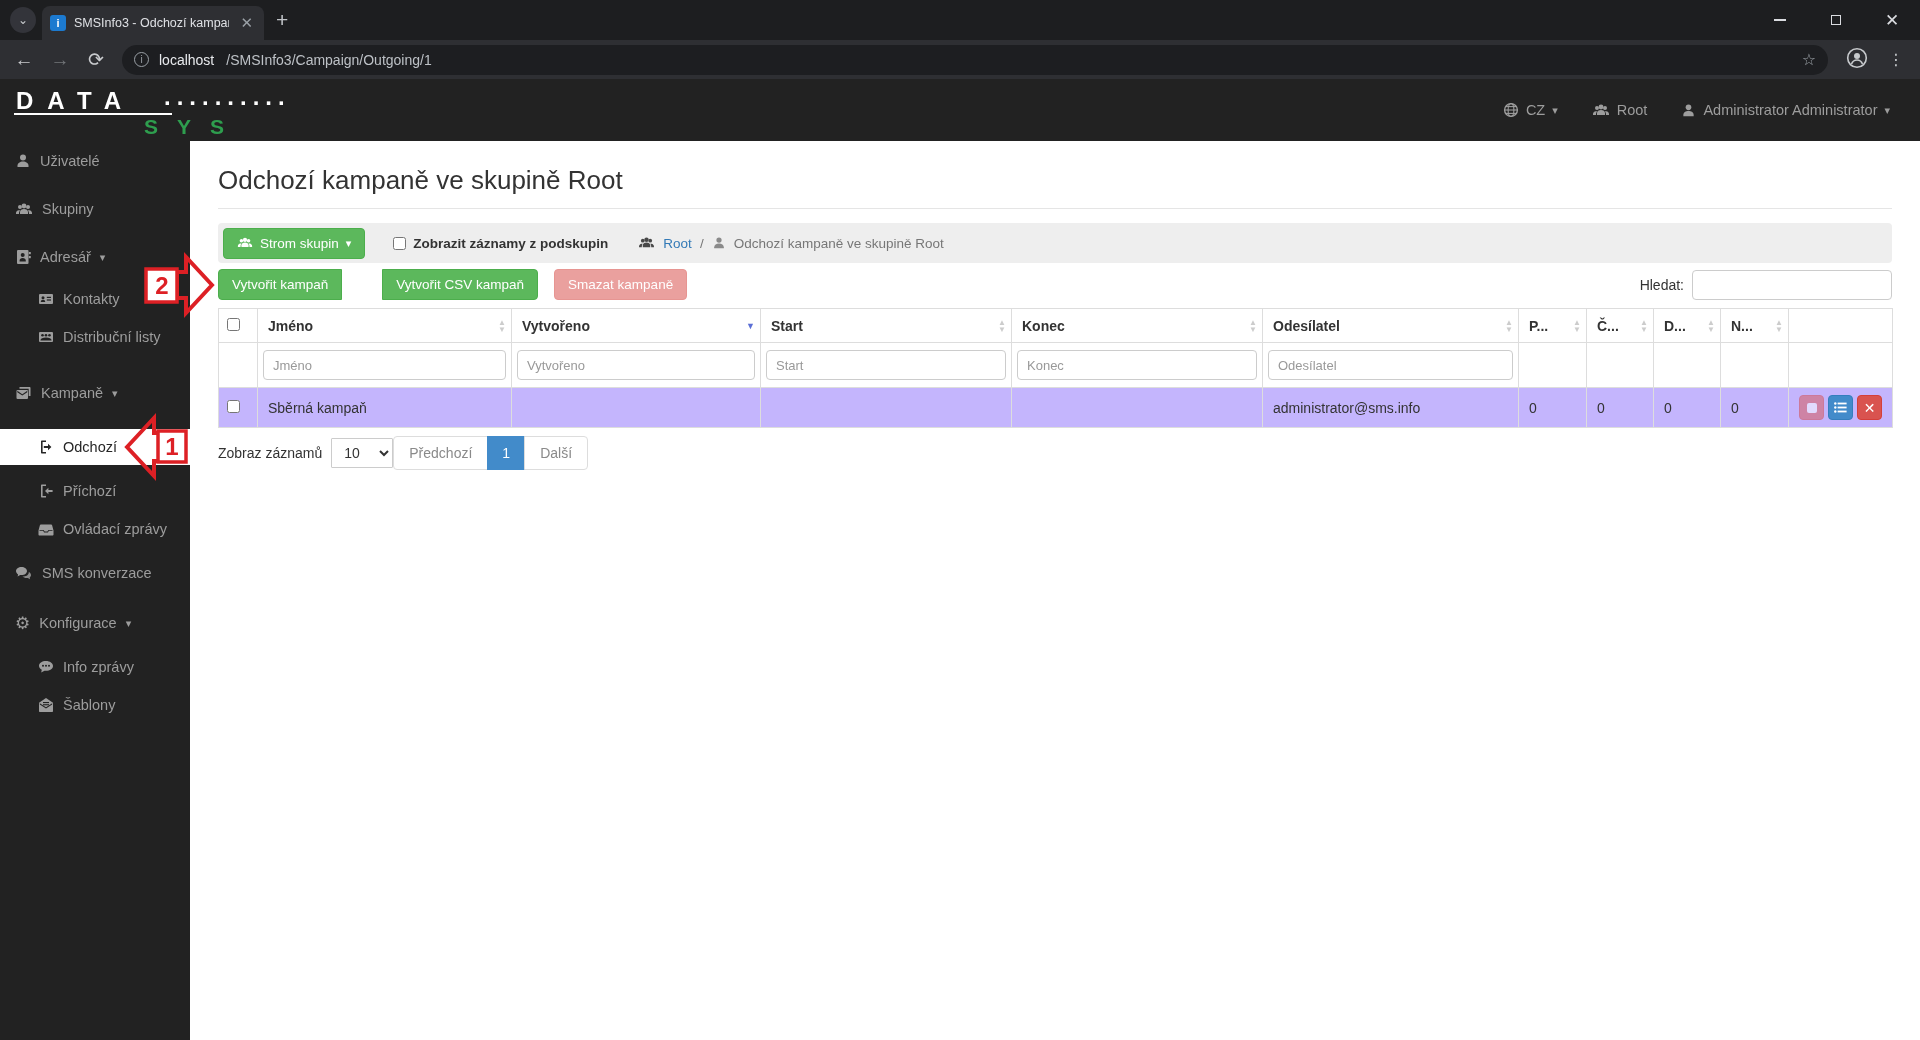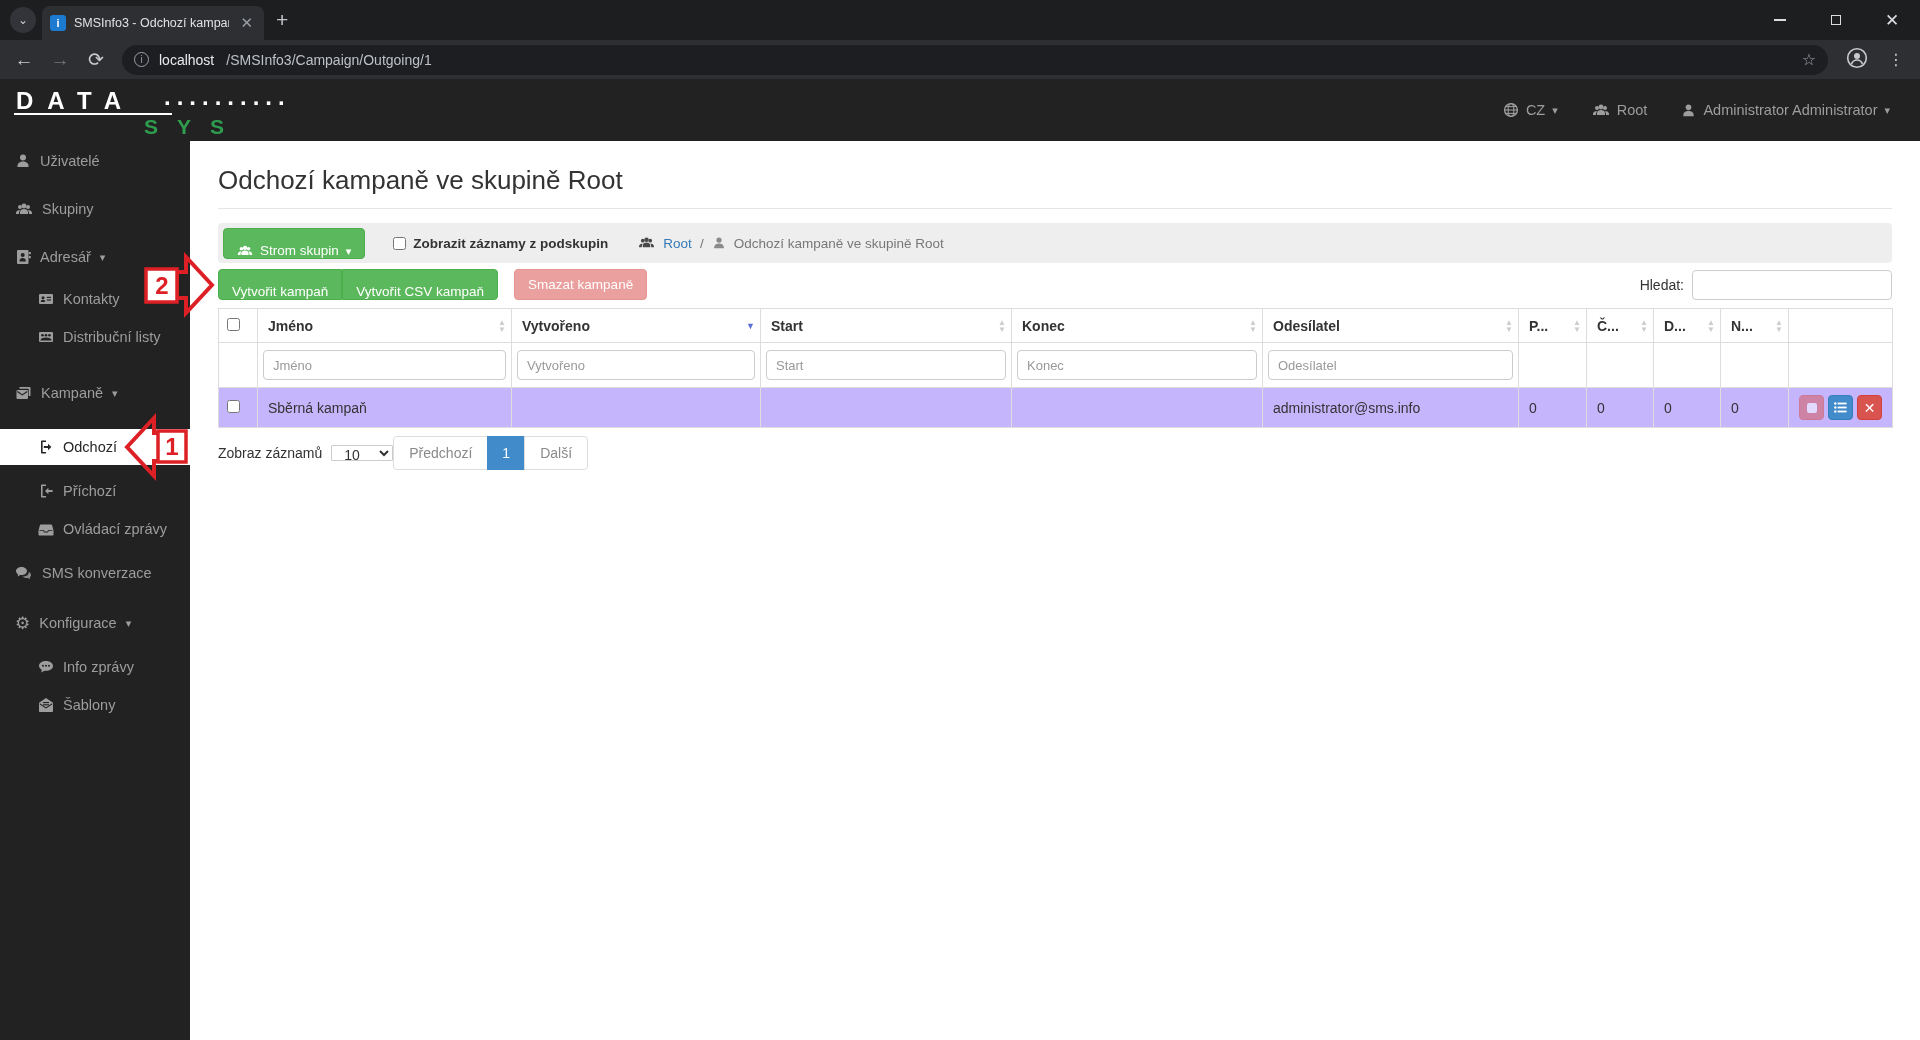--- a/index.html
+++ b/index.html
@@ -65,32 +65,32 @@
   .mt20{margin-top:20px}.mt18{margin-top:18px}.mt14{margin-top:14px}
 
   main { flex:1; padding:0 28px; overflow:hidden; }
   h1 { margin-top:24px; font-size:26px; font-weight:normal; color:#333; padding-bottom:12px;
     border-bottom:1px solid #e5e5e5; }
 
   .ctx-bar { margin-top:14px; height:40px; background:#eee; border-radius:4px; display:flex;
     align-items:center; padding:0 5px; }
   .btn { border:1px solid transparent; border-radius:4px; color:#fff; font-size:13.5px;
     display:inline-flex; align-items:center; gap:7px; padding:0 13px; height:31px; }
-  .btn-green { background:#5cb85c; border-color:#4cae4c;align-items:flex-end; }
+  .btn-green { background:#5cb85c; border-color:#4cae4c; }
   .btn svg { fill:#fff; }
   .chk-wrap { display:flex; align-items:center; gap:7px; margin-left:28px; font-size:13.5px;
     font-weight:bold; color:#333; }
   .crumbs { display:flex; align-items:center; gap:8px; margin-left:30px; font-size:13.5px; color:#777; }
   .crumbs svg.dark { fill:#484848; }
   .crumbs svg.grey { fill:#8a8a8a; }
   .crumb-link { color:#337ab7; }
 
   .actions-row { margin-top:6px; display:flex; align-items:center; }
   .btn-group .btn { border-radius:0; }
-  .btn-group { display:inline-flex; }
+  .btn-group { display:inline-flex;gap:40px; }
   .btn-group .btn:first-child { border-radius:4px 0 0 4px; }
   .btn-group .btn:last-child { border-radius:0 4px 4px 0; border-left:1px solid #4cae4c; }
   .btn-danger-dis { background:#d9534f; border-color:#d43f3a; opacity:.55; margin-left:16px; }
   .search-wrap { margin-left:auto; display:flex; align-items:center; gap:8px; font-size:14px; color:#333; }
   .search-wrap input { width:200px; height:30px; border:1px solid #ccc; border-radius:4px; padding:0 8px; font-size:13px; }
 
   table { margin-top:8px; border-collapse:collapse; table-layout:fixed; width:1674px; font-size:14px; color:#333; }
   th, td { border:1px solid #ddd; text-align:left; vertical-align:middle; overflow:hidden; white-space:nowrap; }
   th { font-weight:bold; padding:8px 22px 8px 10px; position:relative; height:34px; }
   td { padding:5px 10px; }
@@ -103,21 +103,21 @@
   tr.data { background:#c4b5fd; height:40px; }
   .row-actions { display:flex; gap:4px; justify-content:flex-end; }
   .abtn { width:26px; height:25px; border-radius:4px; display:flex; align-items:center; justify-content:center; border:1px solid transparent; }
   .abtn-stop { background:#d9534f; border-color:#d43f3a; opacity:.5; }
   .abtn-stop i { width:10px; height:10px; background:#fff; border-radius:2px; }
   .abtn-list { background:#428bca; border-color:#357ebd; }
   .abtn-del { background:#d9534f; border-color:#d43f3a; color:#fff; font-size:14px; font-weight:bold; }
 
   .tfooter { margin-top:8px; display:flex; align-items:center; width:1674px; }
   .len-wrap { display:flex; align-items:center; gap:9px; font-size:14px; color:#333; }
-  .len-wrap select { height:16px; width:62px; border:1px solid #ccc; border-radius:1px; font-size:14px;
+  .len-wrap select { height:30px; width:62px; border:1px solid #ccc; border-radius:1px; font-size:14px;
     padding-left:8px; color:#333; background:#fff; }
   .tinfo { flex:1; text-align:center; font-size:14px; color:#333; }
   .pager { display:flex; }
   .pg { height:34px; padding:0 15px; display:flex; align-items:center; border:1px solid #ddd;
     background:#fff; color:#8a8a8a; font-size:14px; margin-left:-1px; }
   .pg.first { border-radius:4px 0 0 4px; margin-left:0; }
   .pg.last { border-radius:0 4px 4px 0; }
   .pg.active { background:#428bca; border-color:#428bca; color:#fff; padding:0 14px; }
 
   .anno { position:absolute; left:0; top:0; pointer-events:none; }

